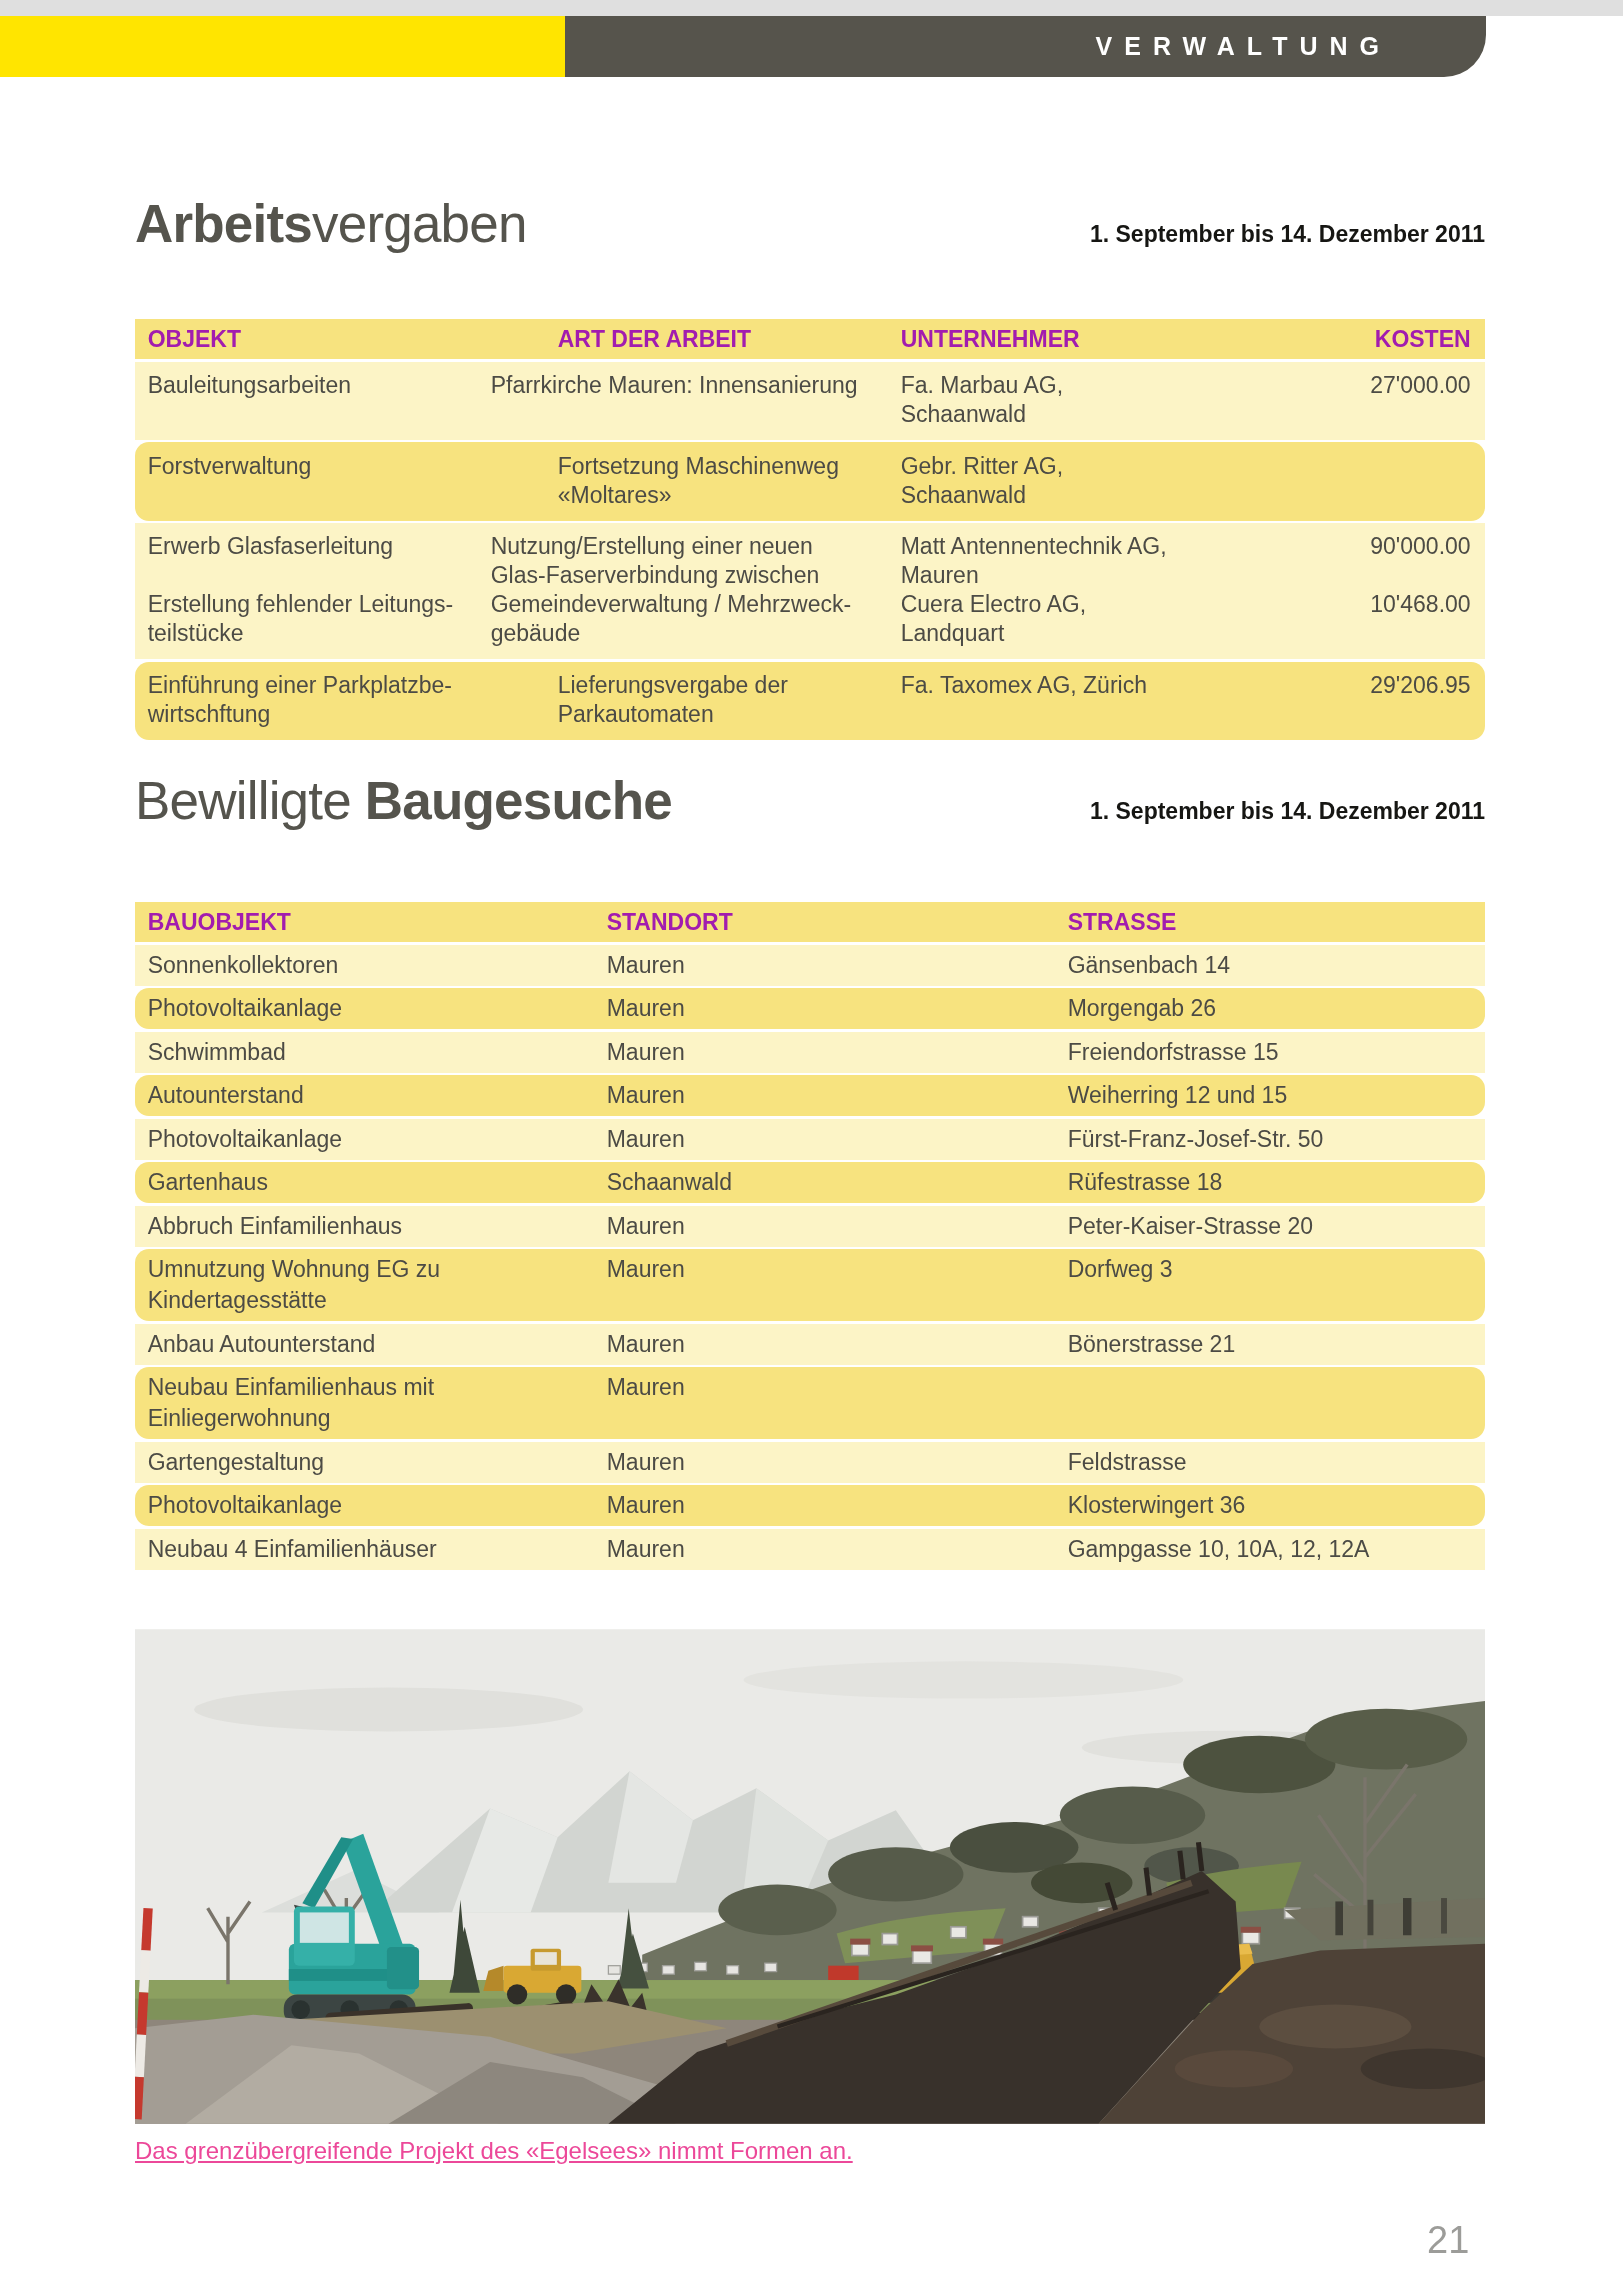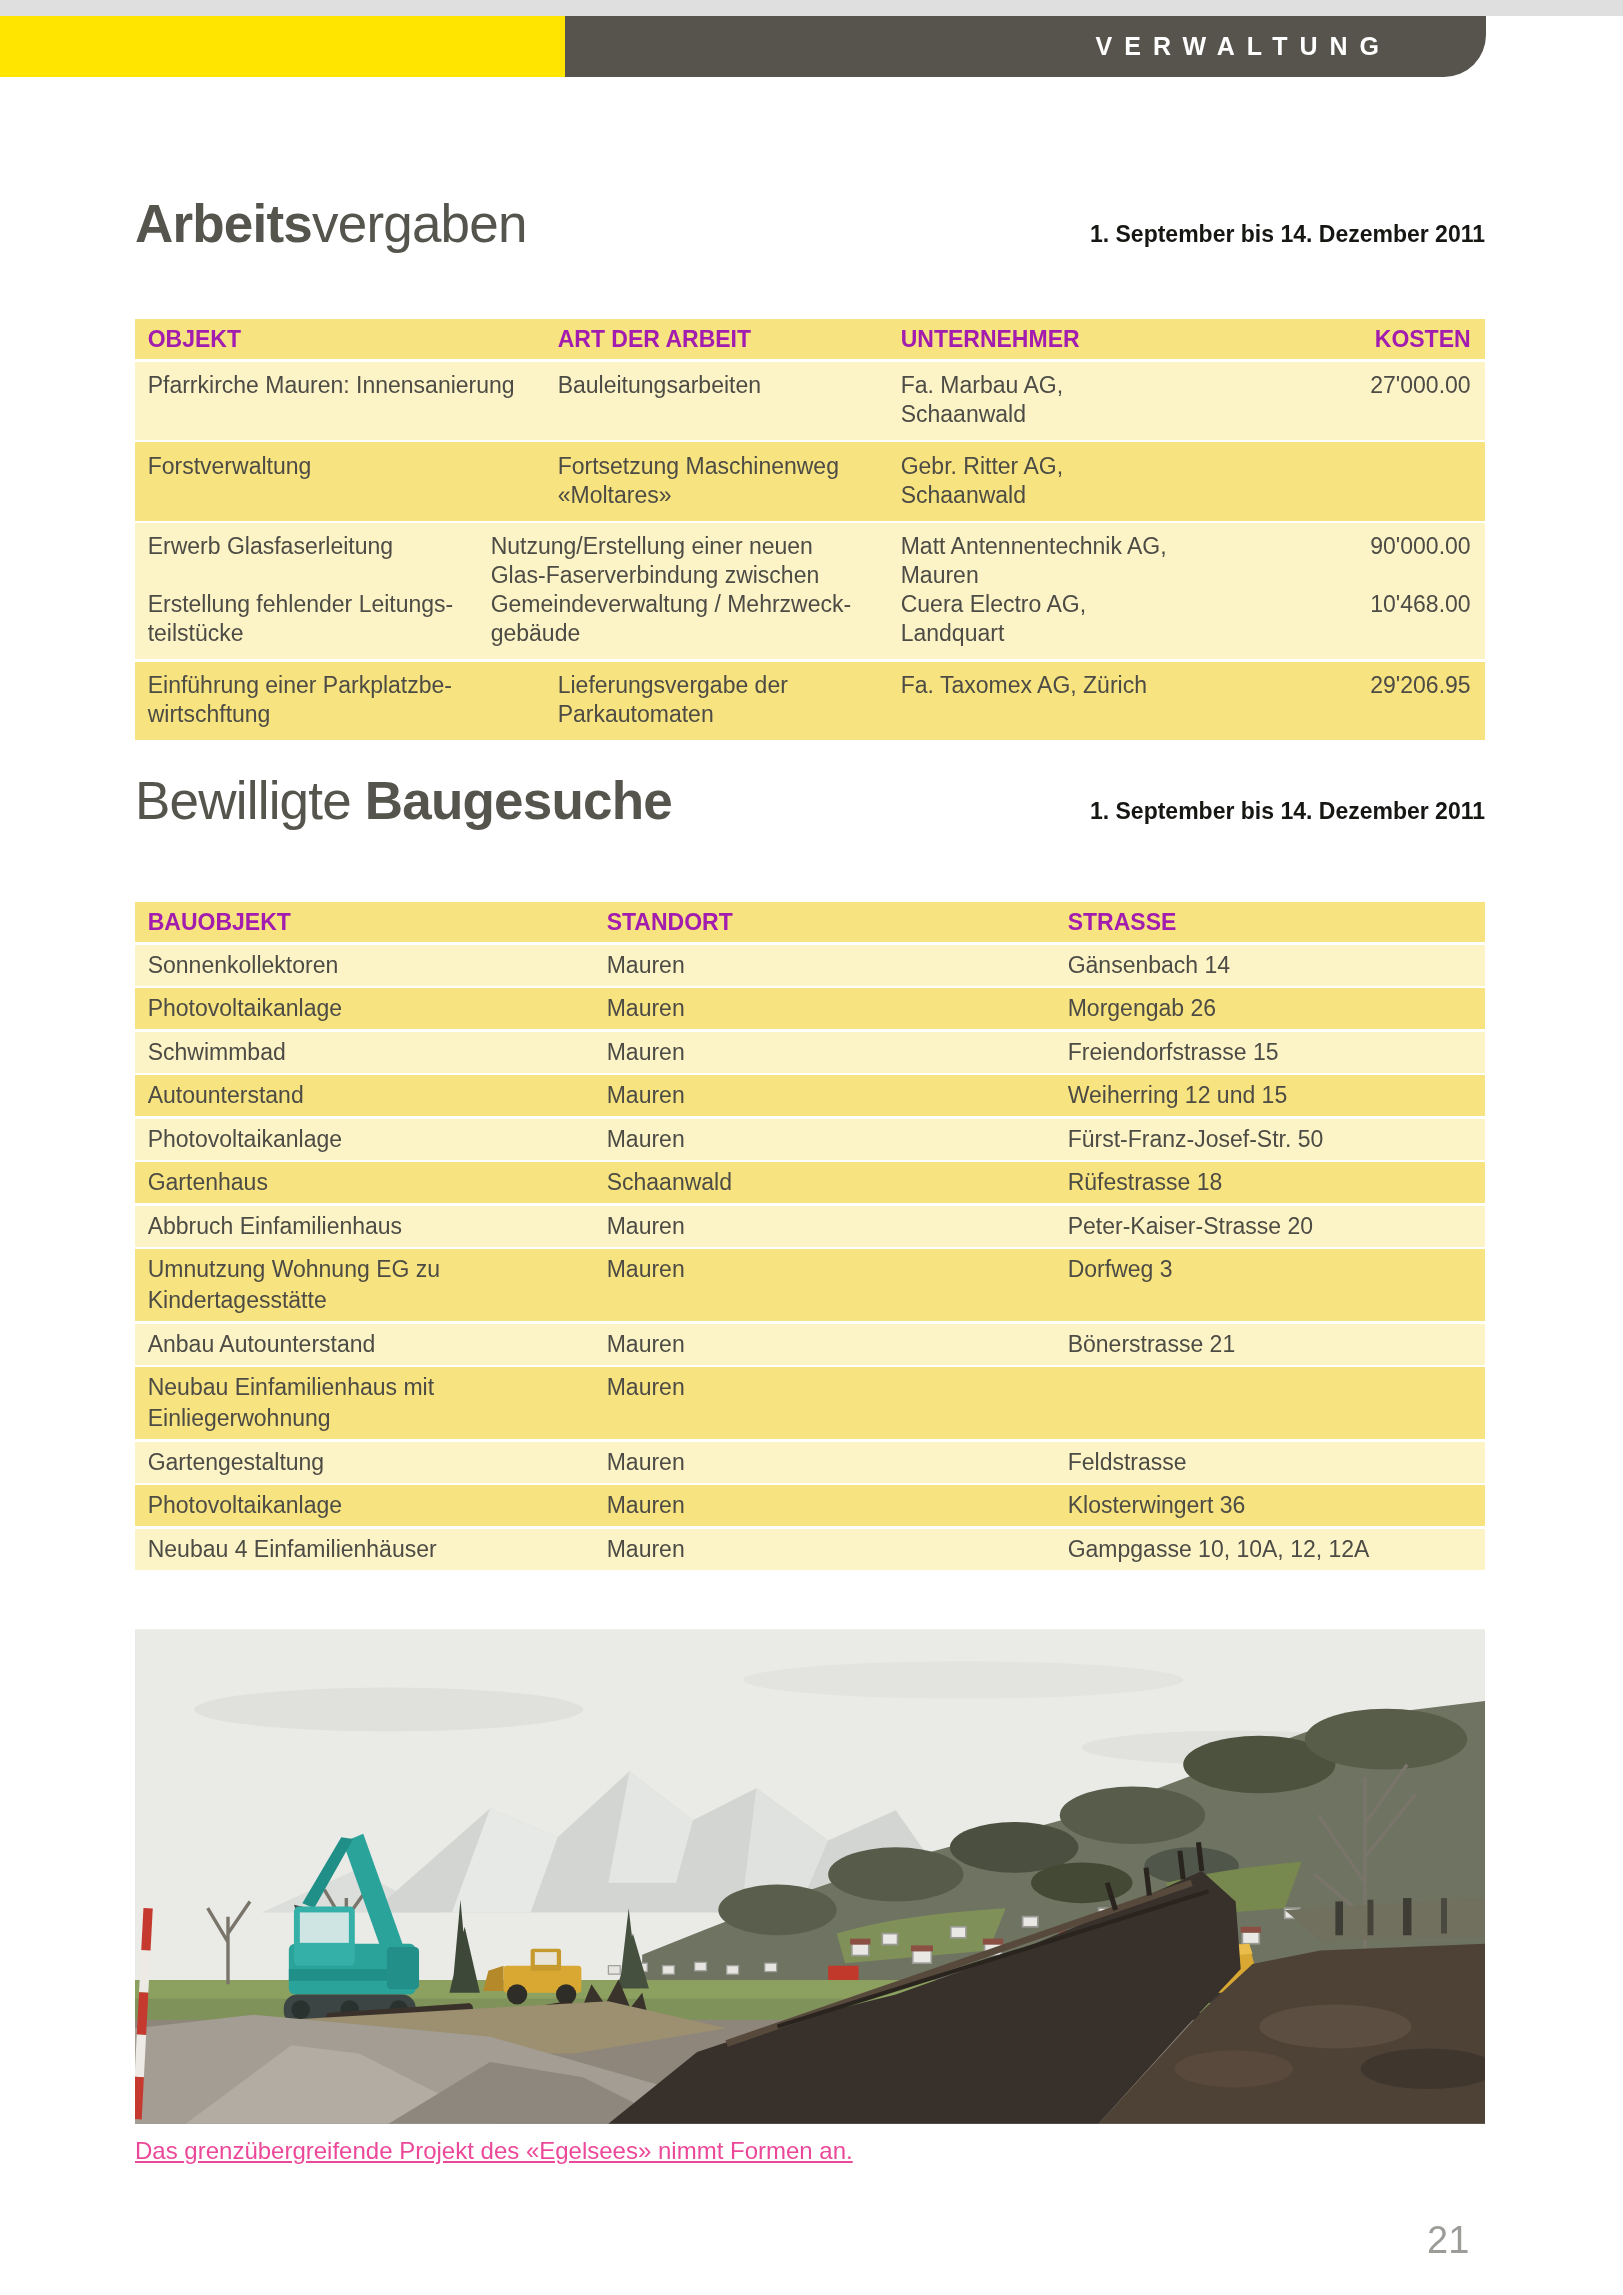--- a/index.html
+++ b/index.html
@@ -25,21 +25,21 @@
   .tw-bold{font-weight:700;}
   .tw-light{font-weight:400;}
   .date-range{font-size:23px;font-weight:700;color:#161613;}
   
   .tbl{position:absolute;left:135px;width:1350px;font-size:23px;}
   .tbl1{top:303px;}
   .tbl2{top:886px;}
   .t-header{display:flex;background:#f7e37f;height:40px;align-items:center;font-weight:700;color:#a21caf;}
   .t-row{display:flex;margin-top:2.5px;}
   .t-row.light{background:#fcf4c6;}
-  .t-row.dark{background:#f7e37f;}
+  .t-row.dark{background:#f7e37f;border-radius:14px;}
   .cell{box-sizing:border-box;padding:9.3px 0 11px 12.7px;}
   .t1-c1{width:410px;}
   .t1-c2{width:343px;}
   .t1-c3{width:321px;}
   .t1-c4{width:276px;text-align:right;padding-left:0;padding-right:14.4px;}
   .t2-c1{width:459px;}
   .t2-c2{width:461px;}
   .t2-c3{width:430px;}
   .tbl1 .line{line-height:29px;min-height:29px;}
   .tbl2 .cell{padding:5px 0 5px 12.7px;}
@@ -69,25 +69,25 @@
 
   <div class="tbl tbl1">
     <div class="t-header">
       <div class="hdr-cell t1-c1">OBJEKT</div>
       <div class="hdr-cell t1-c2">ART DER ARBEIT</div>
       <div class="hdr-cell t1-c3">UNTERNEHMER</div>
       <div class="hdr-cell t1-c4 hdr-right">KOSTEN</div>
     </div>
     <div>
         <div class="t-row light">
+          <div class="cell t1-c2">
+            <div class="line">Bauleitungsarbeiten</div>
+          </div>
           <div class="cell t1-c1">
             <div class="line">Pfarrkirche Mauren: Innensanierung</div>
-          </div>
-          <div class="cell t1-c2">
-            <div class="line">Bauleitungsarbeiten</div>
           </div>
           <div class="cell t1-c3">
             <div class="line">Fa. Marbau AG,</div>
             <div class="line">Schaanwald</div>
           </div>
           <div class="cell t1-c4">
             <div class="line">27'000.00</div>
           </div>
         </div>
         <div class="t-row dark">

